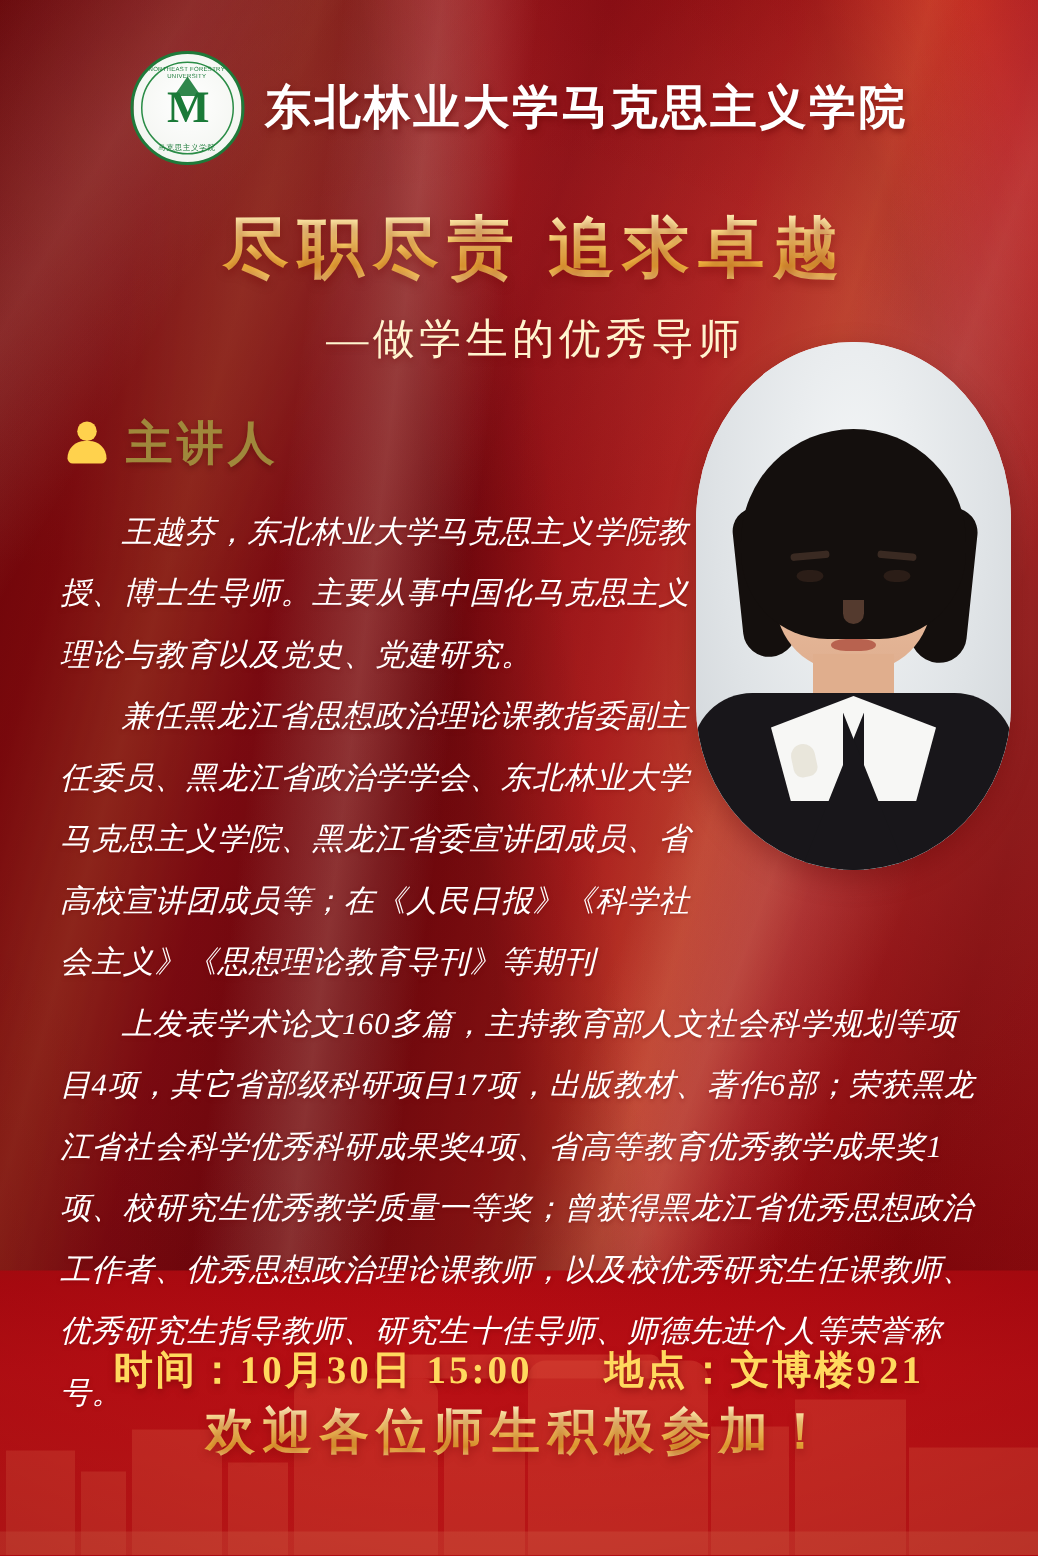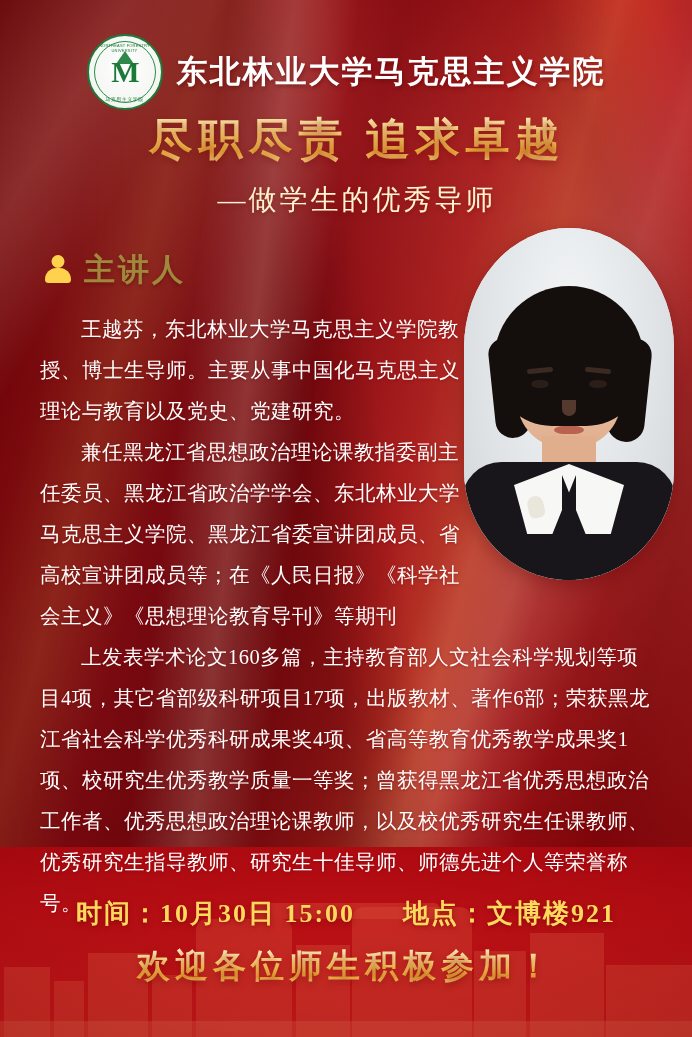--- a/index.html
+++ b/index.html
@@ -128,20 +128,21 @@
     color: #ffffff;
     letter-spacing: 2px;
     text-shadow: 1px 2px 4px rgba(100,0,0,0.55);
     white-space: nowrap;
   }
 
   
   .title-wrap {
     position: relative;
     text-align: center;
+    margin-top: 26px;
     padding-left: 22px;
   }
   .main-title {
     font-family: "Liberation Serif", serif;
     font-size: 44px;
     font-weight: bold;
     color: #ffe9a8;
     letter-spacing: 6px;
     background: linear-gradient(180deg, #fff6d0 0%, #ffd76a 45%, #f0b23a 70%, #ffeab0 100%);
     -webkit-background-clip: text;
@@ -337,21 +338,21 @@
   .body-text {
     position: relative;
     margin: 18px 34px 0 40px;
     color: #ffffff;
     font-family: "Liberation Serif", serif;
     font-size: 20.5px;
     line-height: 41px;
     letter-spacing: 0.5px;
     text-shadow: 0 1px 3px rgba(110,0,0,0.4);
   }
-  .body-text p { text-indent: 2em; }
+  .body-text p { text-indent: 2em; font-style: italic; }
   .body-text p.narrow { width: 432px; }
 
   
   .footer-info {
     position: absolute;
     left: 0; right: 0;
     bottom: 106px;
     display: flex;
     align-items: center;
     justify-content: center;
@@ -360,21 +361,21 @@
     font-size: 26px;
     font-weight: bold;
     color: #ffd95e;
     letter-spacing: 2px;
     text-shadow: 0 2px 5px rgba(110,0,0,0.55);
     white-space: nowrap;
   }
   .footer-slogan {
     position: absolute;
     left: 0; right: 0;
-    bottom: 48px;
+    bottom: 60px;
     text-align: center;
     font-family: "Liberation Serif", serif;
     font-size: 33px;
     font-weight: bold;
     letter-spacing: 5px;
     background: linear-gradient(180deg, #fff8dc 0%, #ffd463 50%, #efae35 72%, #ffeeb8 100%);
     -webkit-background-clip: text;
     background-clip: text;
     -webkit-text-fill-color: transparent;
     text-shadow: 0 3px 6px rgba(110,0,0,0.35);

